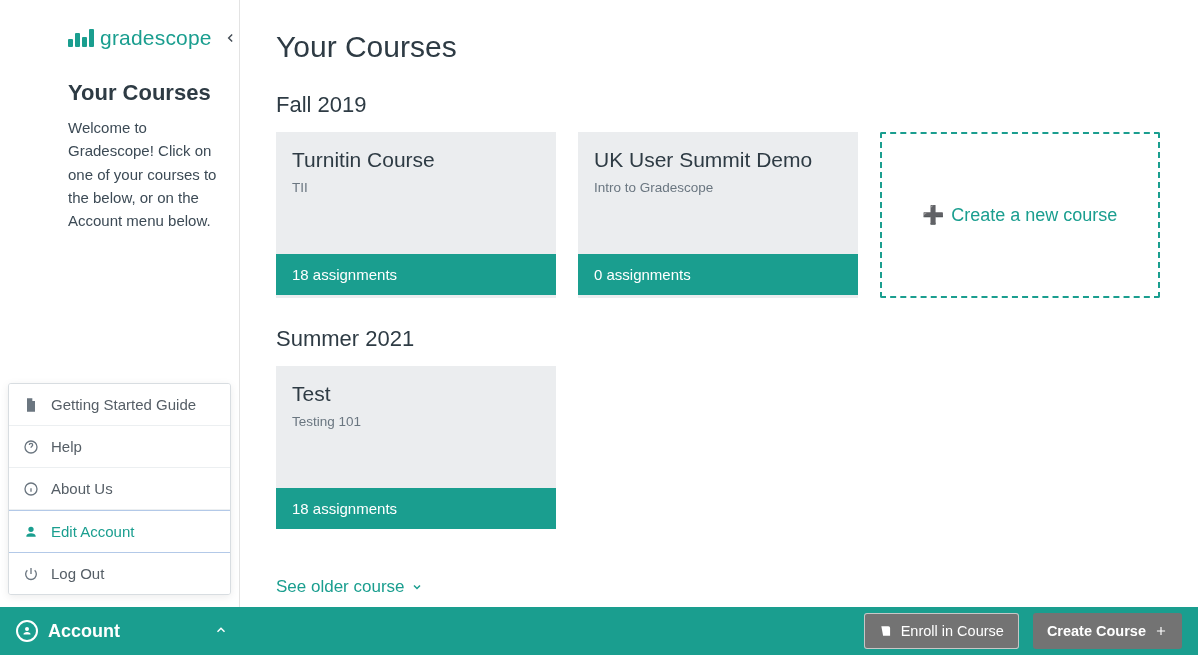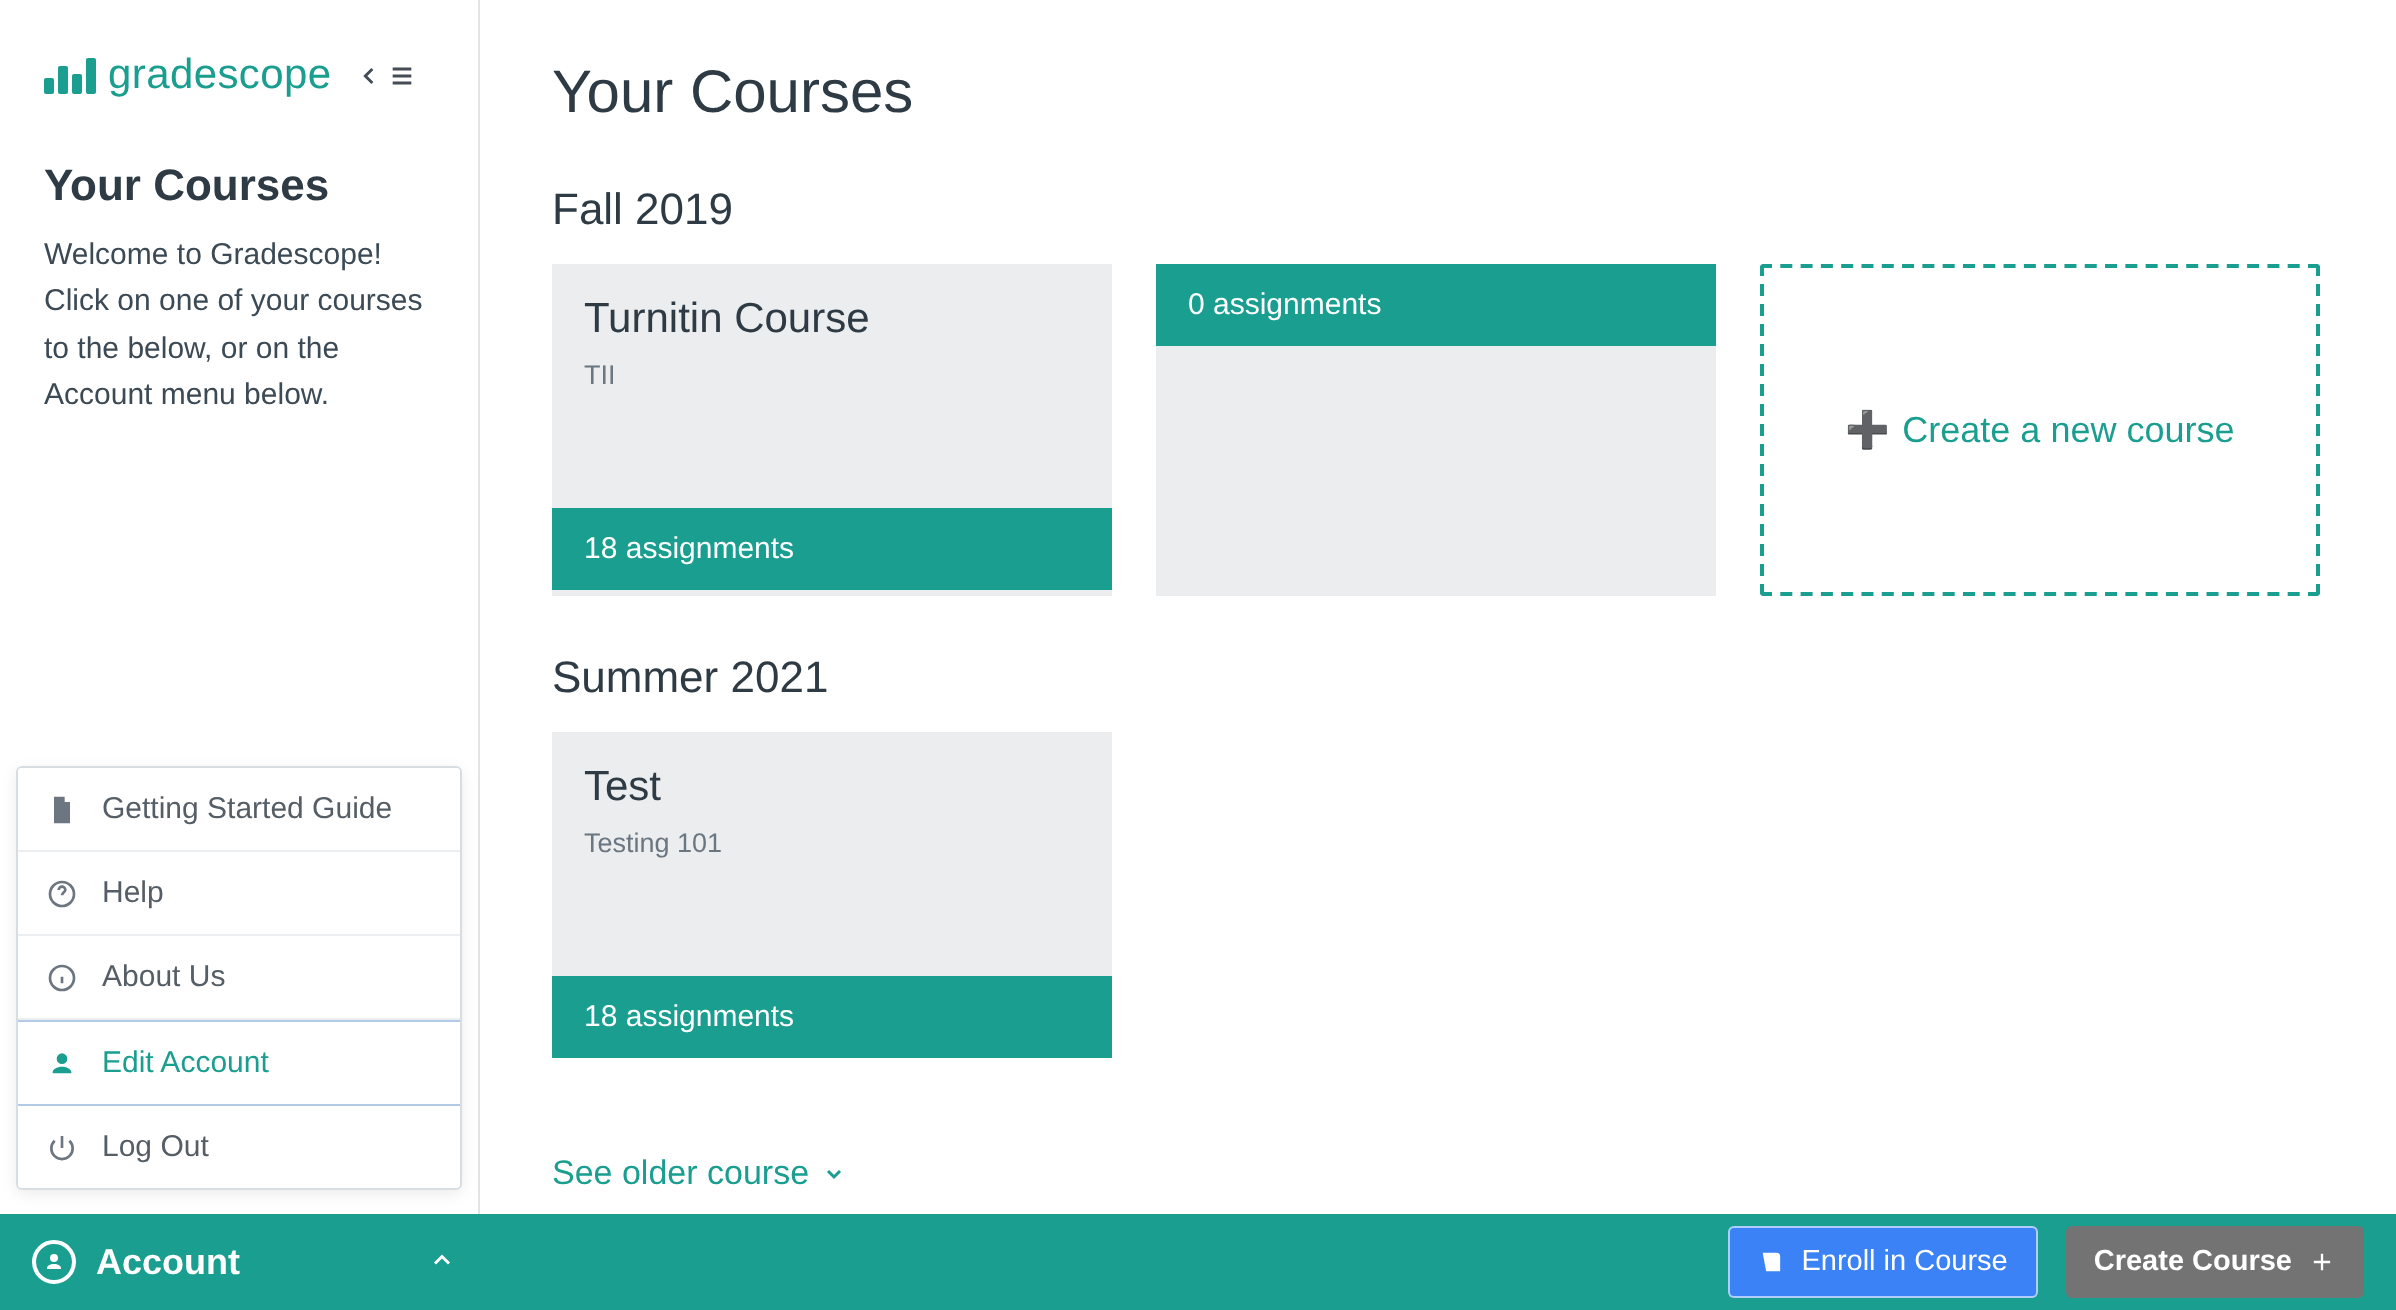--- a/index.html
+++ b/index.html
@@ -6,20 +6,21 @@
   html, body { height: 100%; font-family: -apple-system, BlinkMacSystemFont, "Segoe UI", Helvetica, Arial, sans-serif; color: #2b3a42; }
   body { display: flex; width: 1198px; height: 655px; overflow: hidden; background: #fff; }
 
   
   .sidebar {
     width: 240px;
     border-right: 1px solid #e3e3e3;
     position: relative;
     display: flex;
     flex-direction: column;
+    padding-left: 46px;
   }
   .sidebar-top { padding: 26px 22px 12px 22px; }
   .logo-row { display: flex; align-items: center; gap: 6px; margin-bottom: 30px; }
   .logo-bars { display: flex; align-items: flex-end; gap: 2px; height: 18px; }
   .logo-bars span { width: 5px; background: #1a9e8f; display: block; border-radius: 1px; }
   .logo-bars span:nth-child(1){height:8px;}
   .logo-bars span:nth-child(2){height:14px;}
   .logo-bars span:nth-child(3){height:10px;}
   .logo-bars span:nth-child(4){height:18px;}
   .logo-text { color: #1a9e8f; font-size: 21px; font-weight: 400; letter-spacing: .2px; }
@@ -110,21 +111,21 @@
   .account-toggle { display:flex; align-items:center; gap:10px; font-size:18px; font-weight:700; cursor:pointer; }
   .acct-badge { width:22px;height:22px;border:2px solid #fff;border-radius:50%; display:flex;align-items:center;justify-content:center; }
   .acct-badge svg { width:12px;height:12px; fill:#fff; }
   .account-toggle .chev { margin-left:auto; margin-right:28px; }
 
   .bottom-right { position:absolute; right:16px; display:flex; gap:14px; }
   .btn {
     display:inline-flex; align-items:center; gap:8px;
     padding: 9px 14px; font-size:14.5px; border-radius:3px; cursor:pointer;
   }
-  .btn-outline { background:#3b82f6; border:1px solid rgba(255,255,255,.6); color:#fff; }
+  .btn-outline { background:#737373; border:1px solid rgba(255,255,255,.6); color:#fff; }
   .btn-dark { background:#737373; color:#fff; font-weight:600; }
   .btn svg { width:14px;height:14px; fill:currentColor; }
 
 </style>
 </head>
 <body>
 
 <aside class="sidebar">
   <div class="sidebar-top">
     <div class="logo-row">
@@ -201,20 +202,24 @@
         <h3 class="term-heading">Fall 2019</h3>
         <div class="card-grid">
           <div class="course-card">
             <div class="course-card-body">
               <div class="course-title">Turnitin Course</div>
               <div class="course-sub">TII</div>
             </div>
             <div class="course-card-foot">18 assignments</div>
           </div>
           <div class="course-card">
+            <div class="course-card-body">
+              <div class="course-title">UK User Summit Demo</div>
+              <div class="course-sub">Intro to Gradescope</div>
+            </div>
             <div class="course-card-foot">0 assignments</div>
           </div>
           <div class="new-course-card" style="min-height: 166px;">
             <span class="plus">➕</span>
             <span>Create a new course</span>
           </div>
         </div>
       </section>
       <section class="term-row">
         <h3 class="term-heading">Summer 2021</h3>

